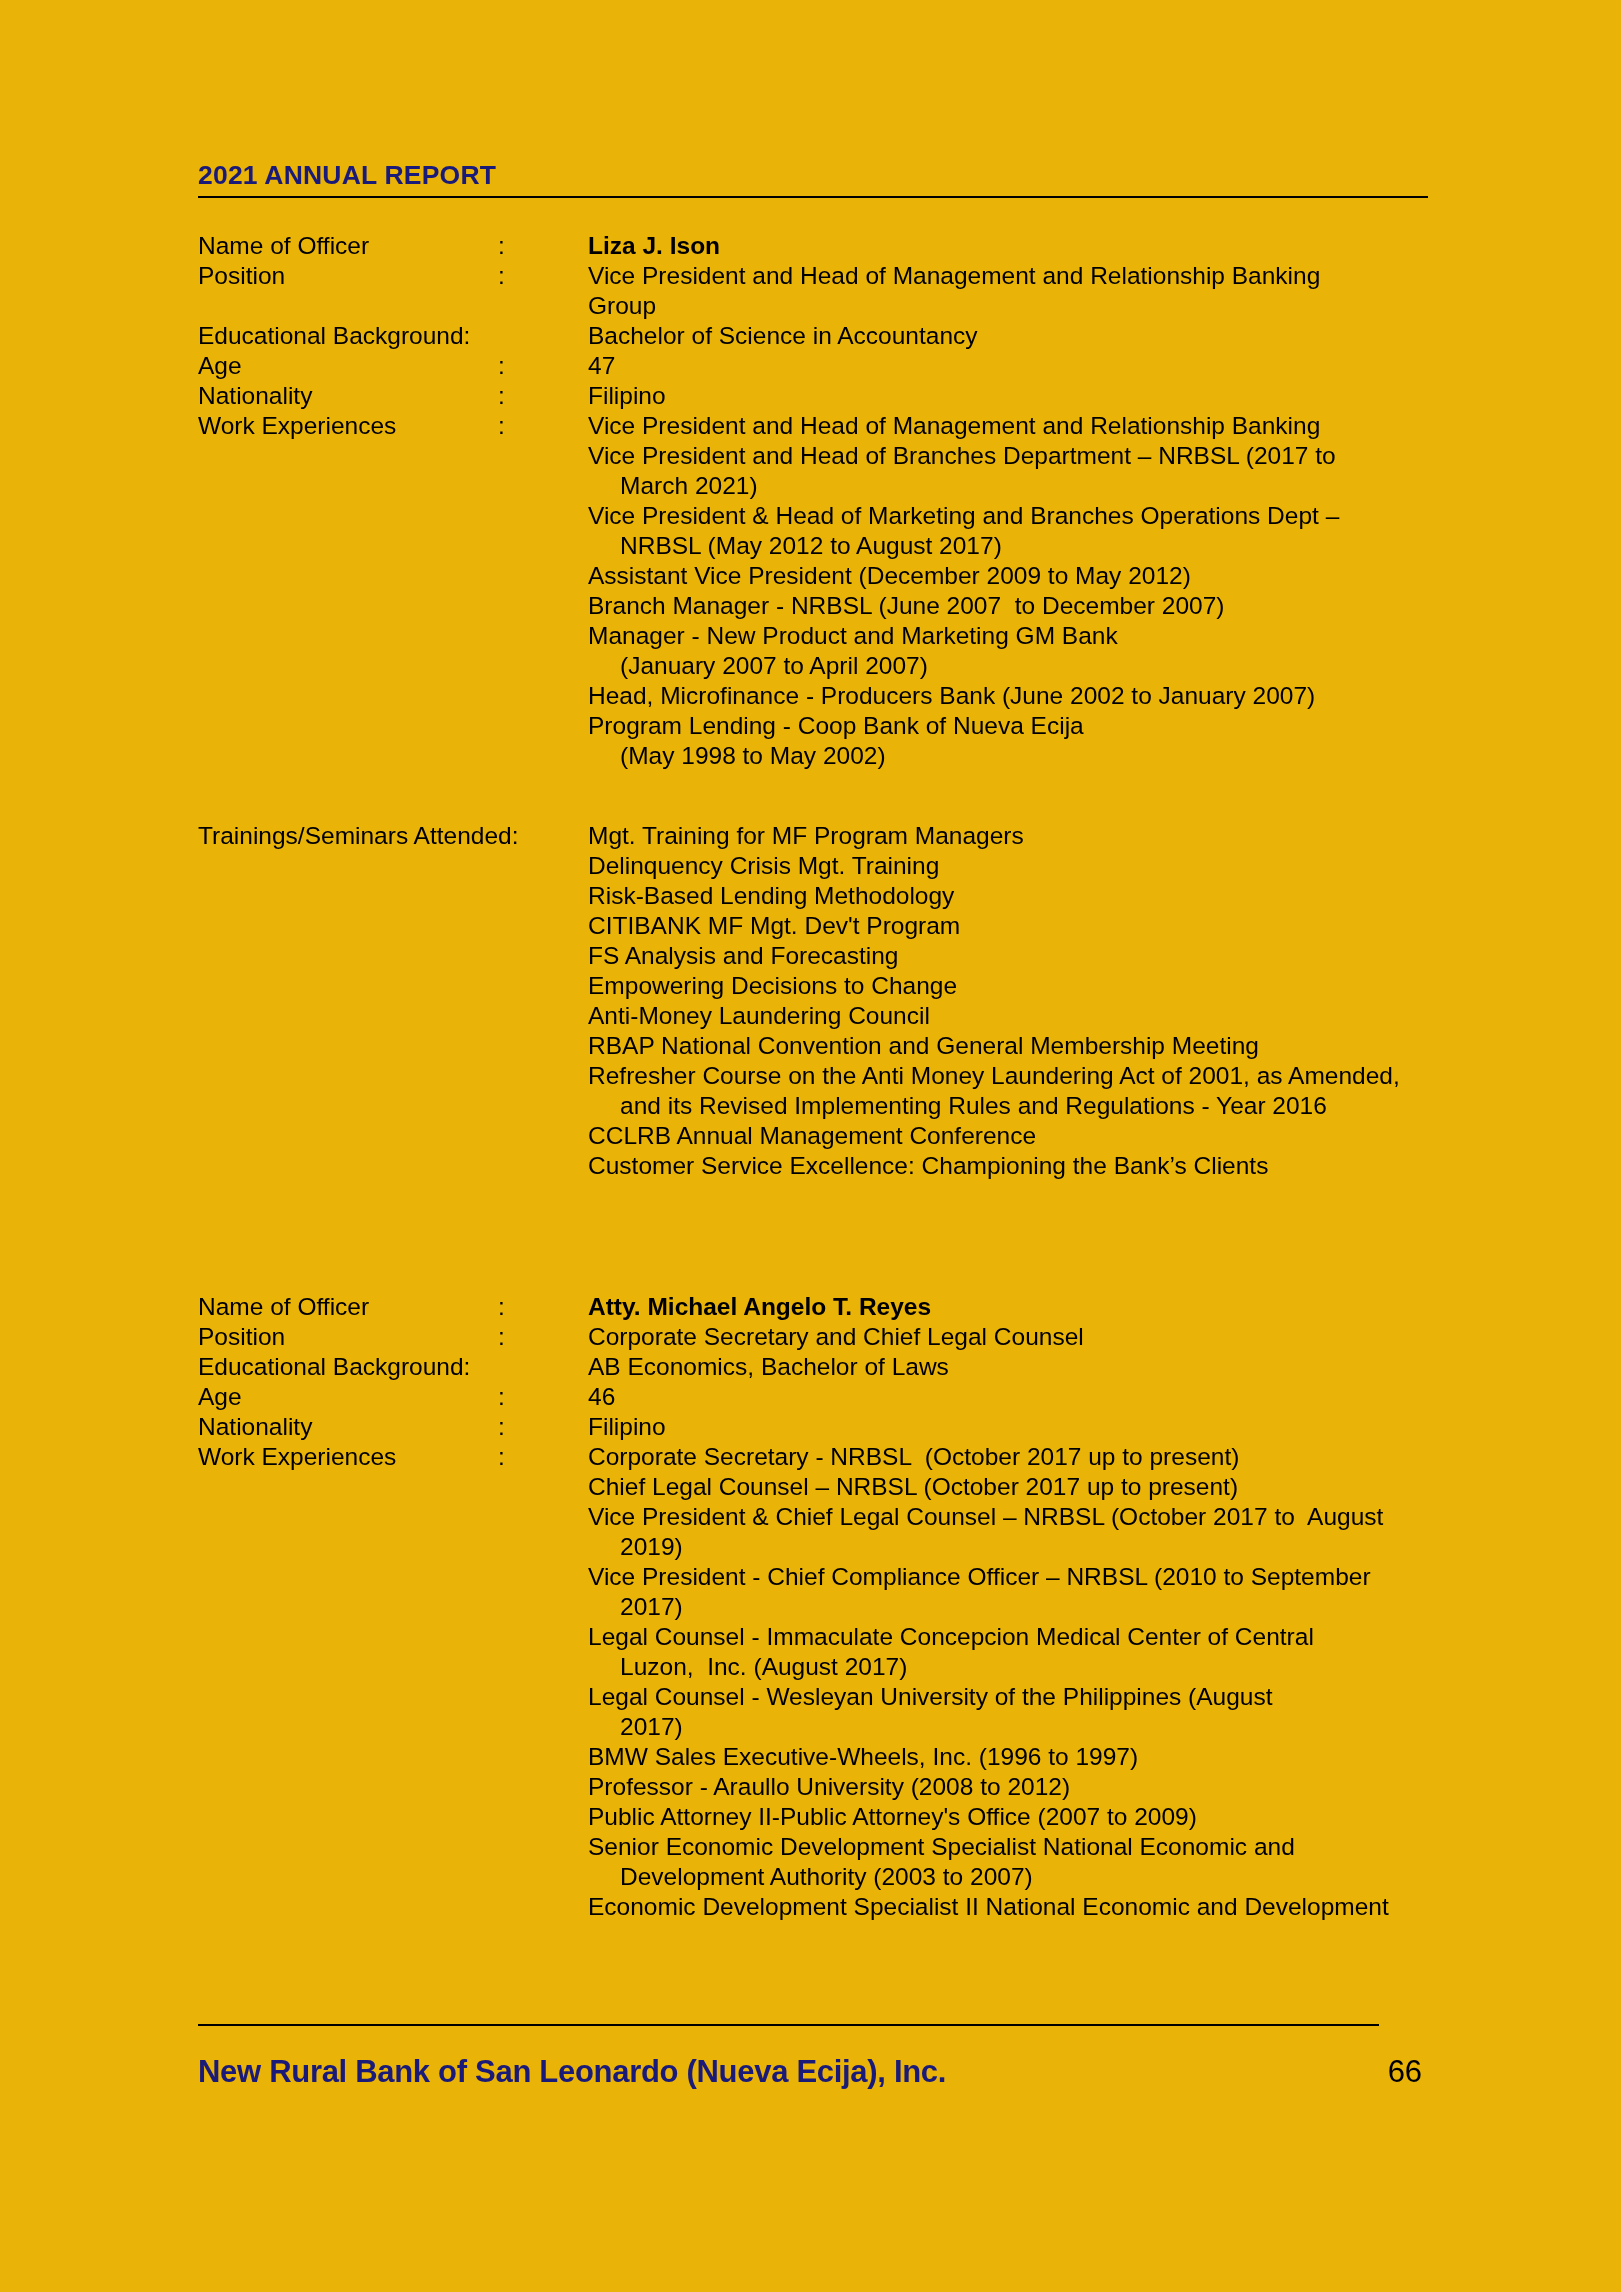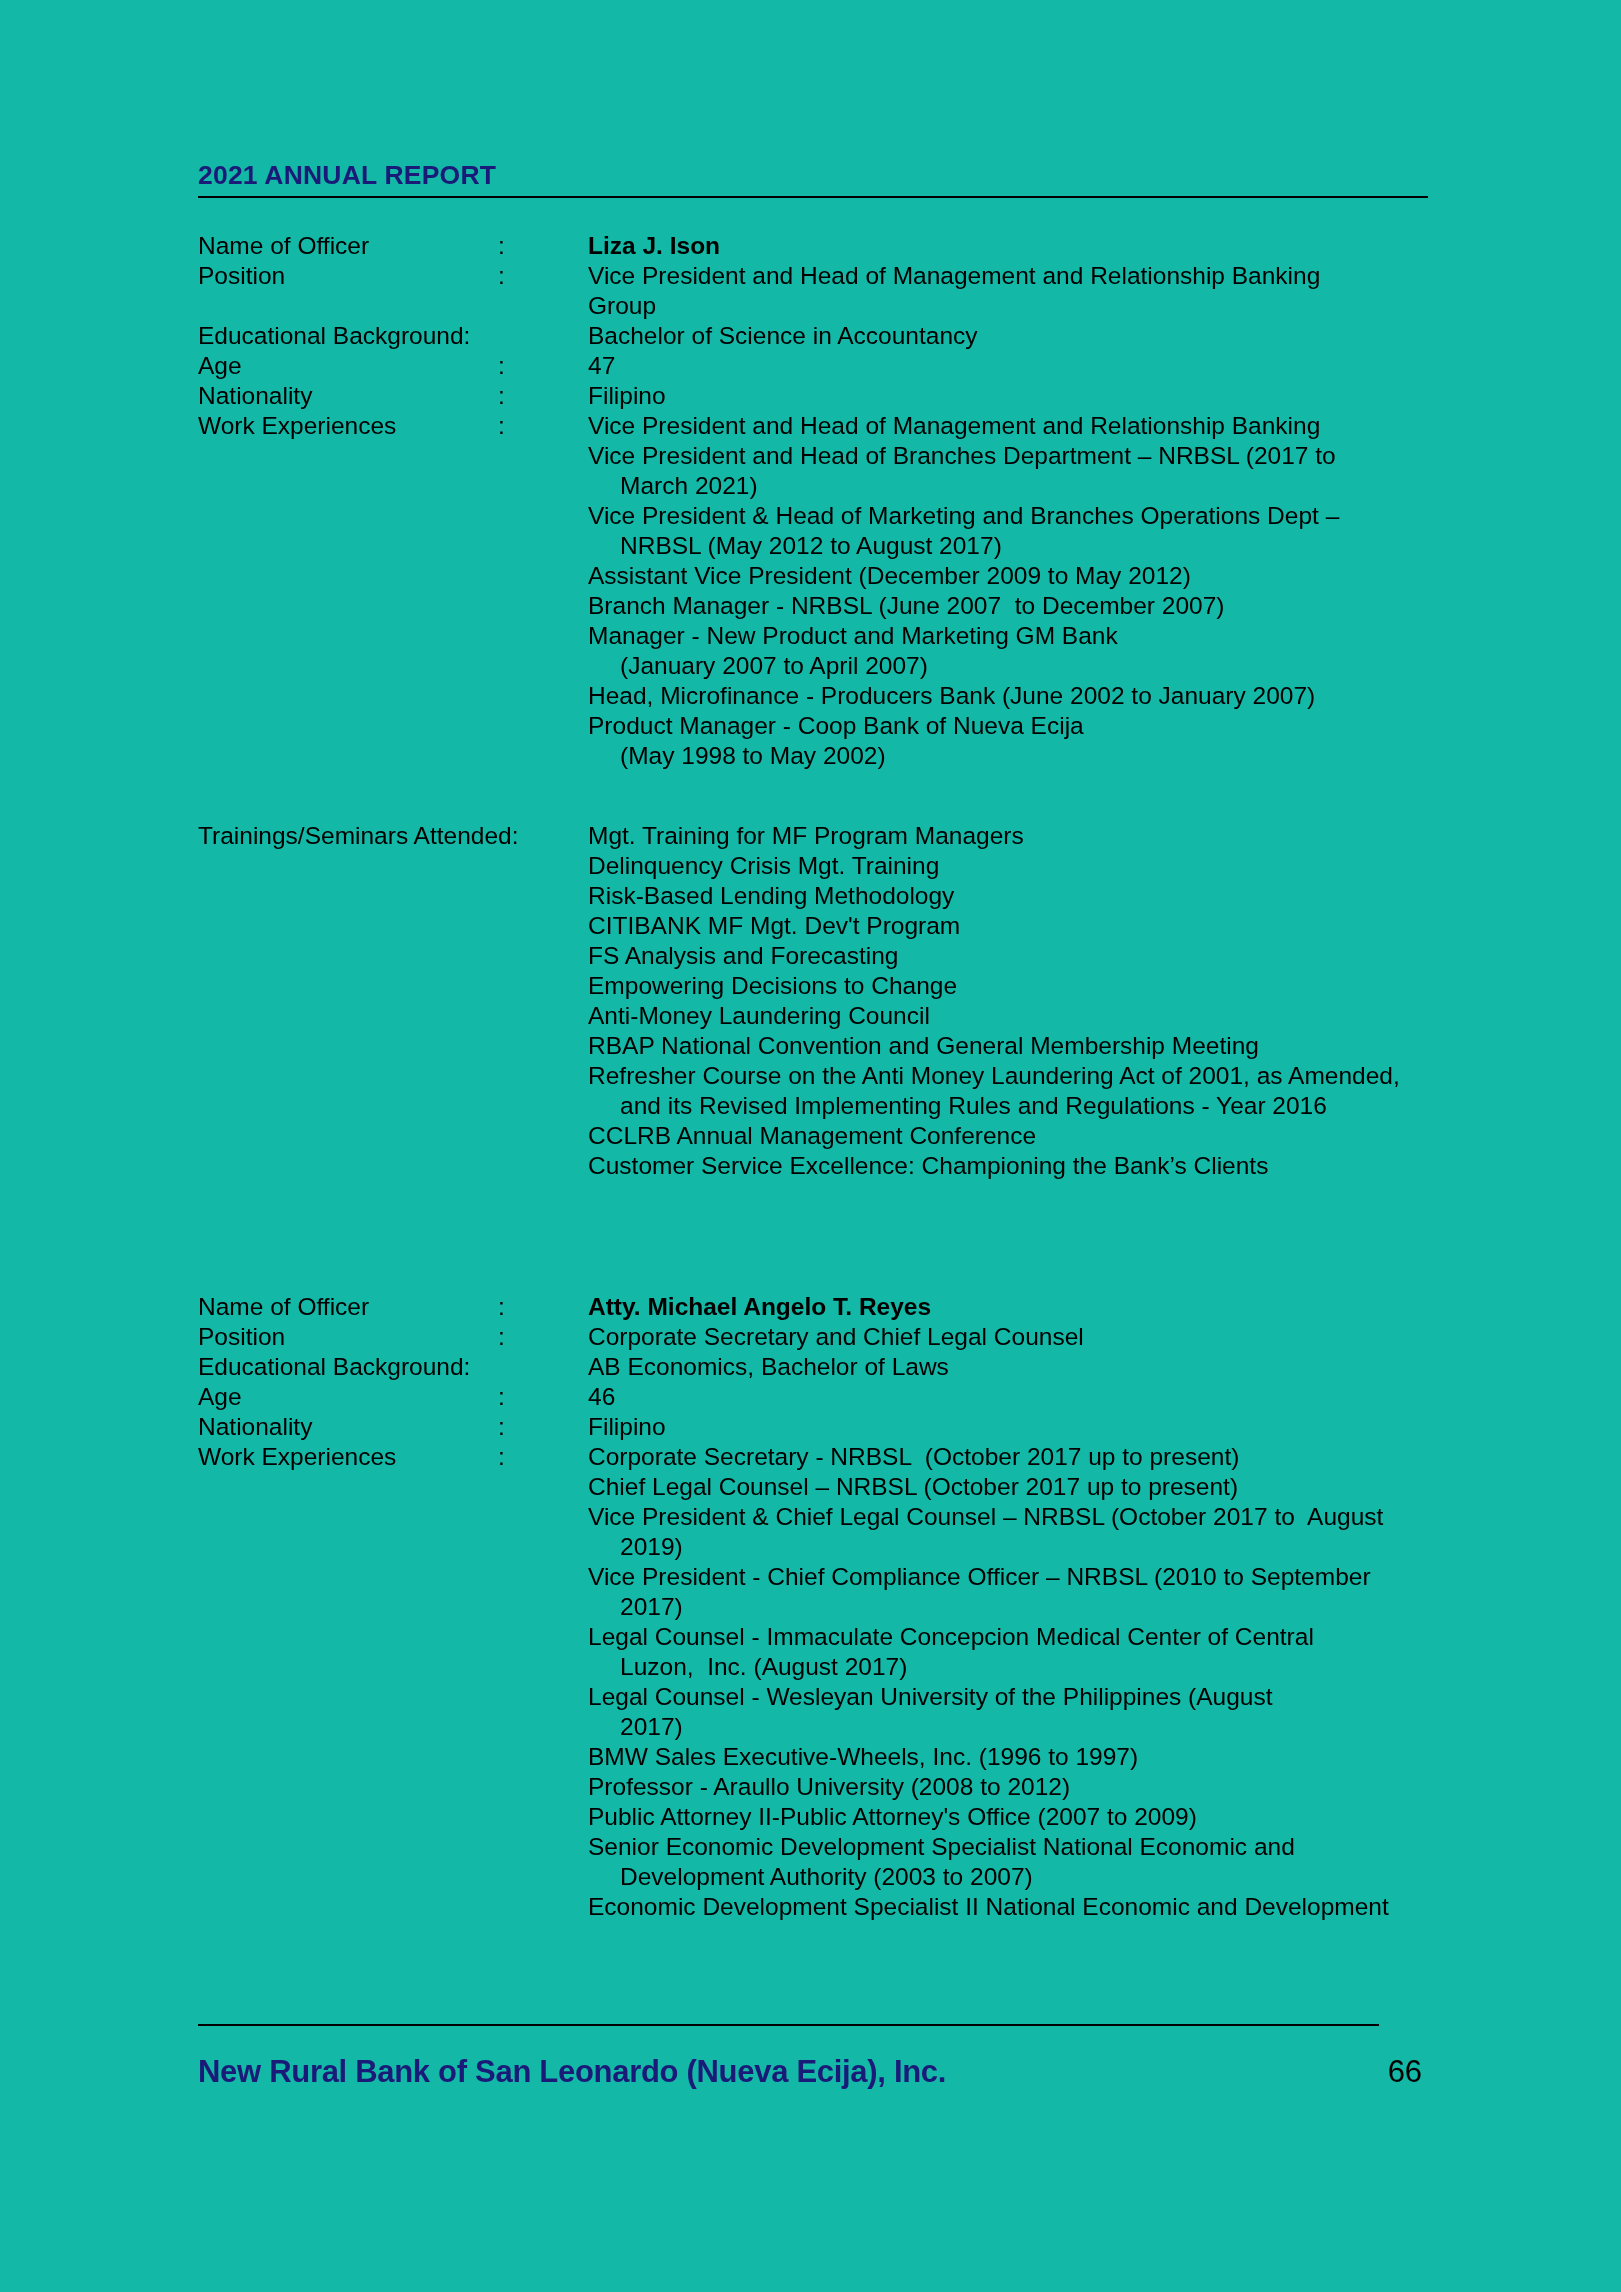--- a/index.html
+++ b/index.html
@@ -1,21 +1,21 @@
 <!DOCTYPE html>
 <html><head>
 <meta charset="utf-8">
 <style>
   html, body { margin: 0; padding: 0; background: #e8e8e8; }
   .page {
     position: relative;
     width: 1621px;
     height: 2293px;
     margin: 0 auto;
-    background: #14b8a6;
+    background: #eab308;
     font-family: "Liberation Sans", sans-serif;
     font-size: 24.5px;
     line-height: 30px;
     color: #000000;
     overflow: hidden;
   }
   .content {
     position: absolute;
     left: 198px;
     top: 160px;
@@ -129,21 +129,21 @@
           <div class="vline">Vice President and Head of Management and Relationship Banking</div>
           <div class="vline">Vice President and Head of Branches Department – NRBSL (2017 to</div>
           <div class="vline indent">March 2021)</div>
           <div class="vline">Vice President &amp; Head of Marketing and Branches Operations Dept –</div>
           <div class="vline indent">NRBSL (May 2012 to August 2017)</div>
           <div class="vline">Assistant Vice President (December 2009 to May 2012)</div>
           <div class="vline">Branch Manager - NRBSL (June 2007  to December 2007)</div>
           <div class="vline">Manager - New Product and Marketing GM Bank</div>
           <div class="vline indent">(January 2007 to April 2007)</div>
           <div class="vline">Head, Microfinance - Producers Bank (June 2002 to January 2007)</div>
-          <div class="vline">Product Manager - Coop Bank of Nueva Ecija</div>
+          <div class="vline">Program Lending - Coop Bank of Nueva Ecija</div>
           <div class="vline indent">(May 1998 to May 2002)</div>
         </div>
       </div>
 
       <div class="frow trainings-row">
         <div class="flabel"><span>Trainings/Seminars Attended</span><span>:</span></div>
         <div class="fcolon"></div>
         <div class="fvalue">
           <div class="vline">Mgt. Training for MF Program Managers</div>
           <div class="vline">Delinquency Crisis Mgt. Training</div>

